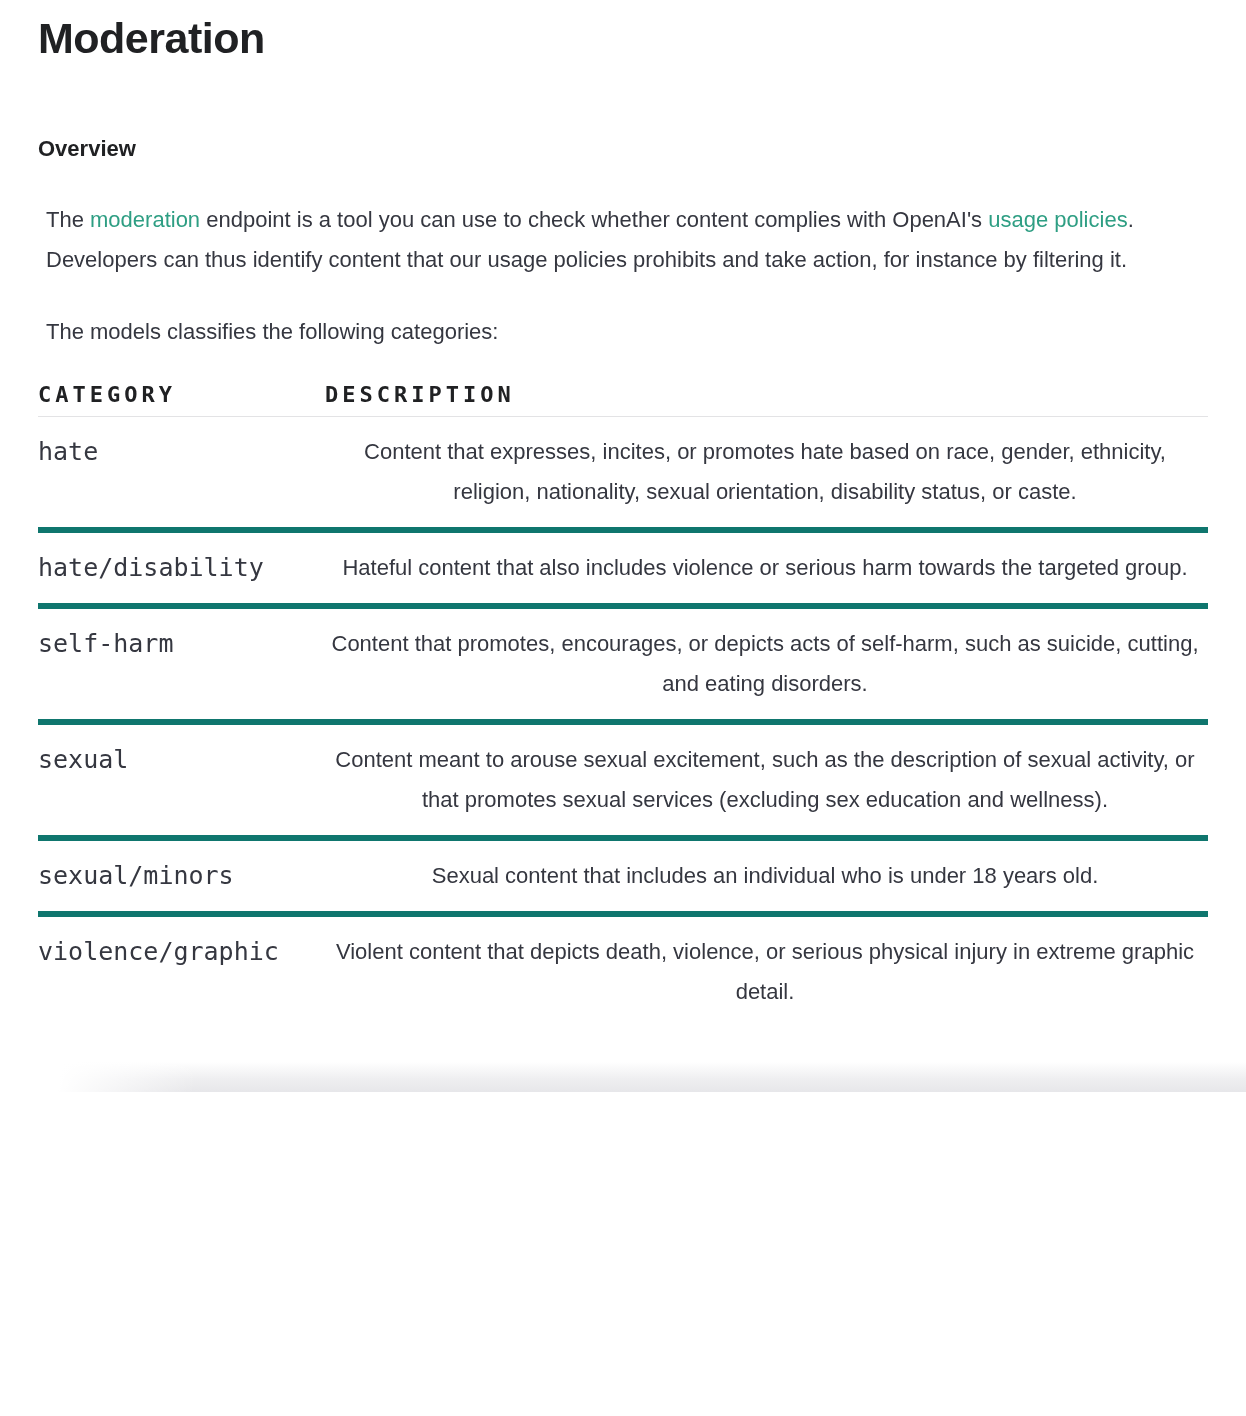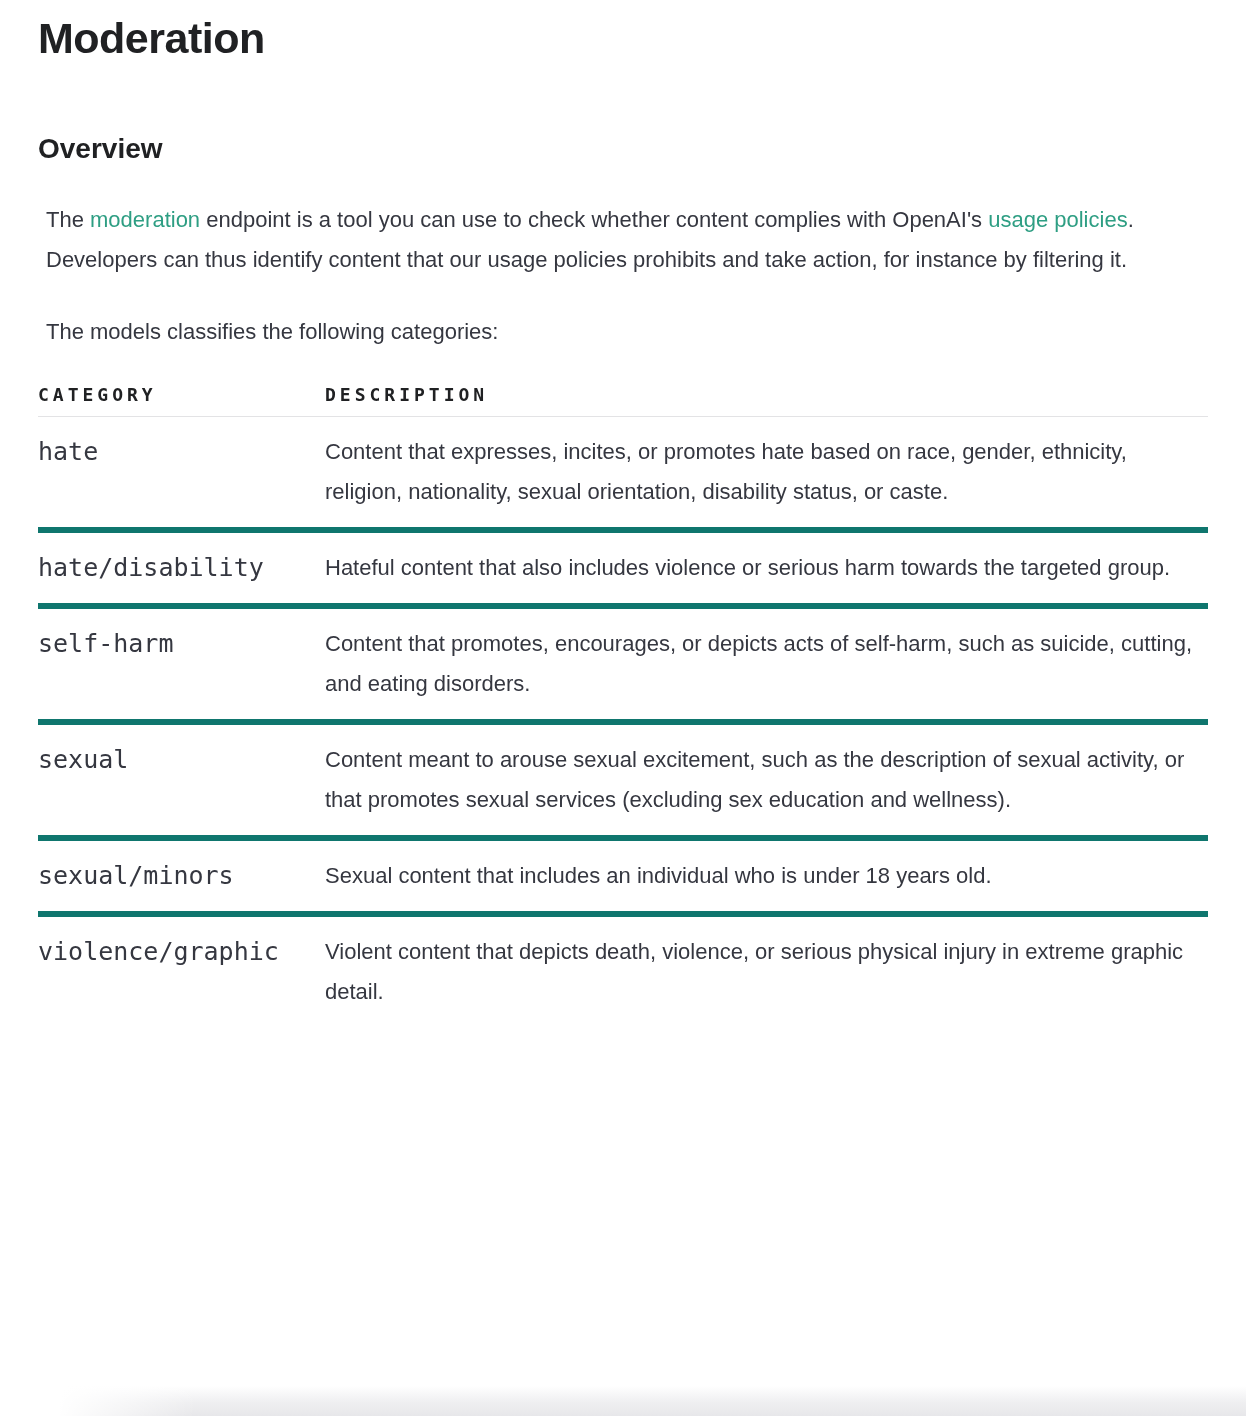--- a/index.html
+++ b/index.html
@@ -4,37 +4,37 @@
 <style>
   html, body {
     margin: 0;
     padding: 0;
     background: #ffffff;
     font-family: "Liberation Sans", sans-serif;
   }
   .page {
     position: relative;
     width: 1246px;
-    height: 1416px;
+    height: 1092px;
     overflow: hidden;
     background: #ffffff;
     box-sizing: border-box;
     padding: 12px 38px 0 38px;
   }
   h1.page-title {
     margin: 0;
     font-size: 43px;
     line-height: 52px;
     font-weight: 700;
     letter-spacing: -0.5px;
     color: #202123;
   }
   h2.section-heading {
     margin: 66px 0 32px 0;
-    font-size: 28px;
+    font-size: 22px;
     line-height: 38px;
     font-weight: 700;
     color: #202123;
   }
   p.body-text {
     margin: 0 0 32px 8px;
     font-size: 22px;
     line-height: 40px;
     color: #353740;
     max-width: 1148px;
@@ -49,21 +49,21 @@
     width: 1170px;
   }
   .thead {
     display: grid;
     grid-template-columns: 287px 1fr;
     border-bottom: 1px solid #e3e3e5;
     padding-bottom: 10px;
   }
   .th {
     font-family: "DejaVu Sans Mono", monospace;
-    font-size: 18px;
+    font-size: 22px;
     font-weight: 700;
     letter-spacing: 4px;
     color: #202123;
     line-height: 22px;
   }
   .tr {
     display: grid;
     grid-template-columns: 287px 1fr;
     border-bottom: 6px solid #0f766e;
     padding: 15px 0;
@@ -77,20 +77,21 @@
     line-height: 40px;
     color: #353740;
     padding-right: 16px;
     white-space: nowrap;
   }
   .td.desc {
     font-size: 22px;
     line-height: 40px;
     color: #353740;
     max-width: 880px;
+    text-align: center;
   }
   p.footer-note {
     margin: 30px 0 0 0;
   }
   .bottom-fade {
     position: absolute;
     left: 0;
     right: 0;
     bottom: 0;
     height: 30px;

